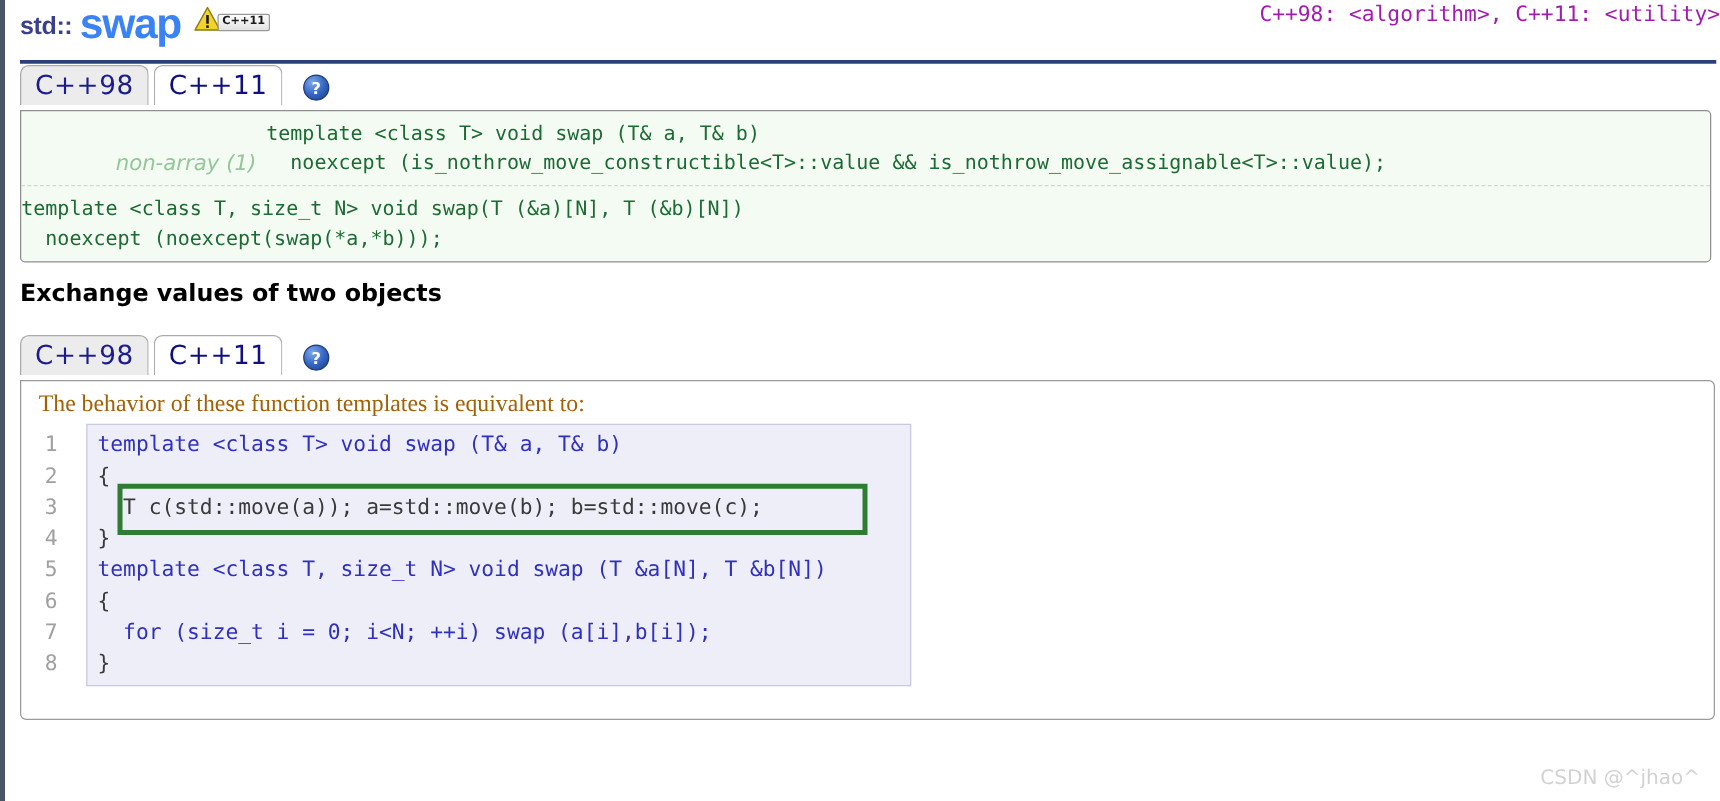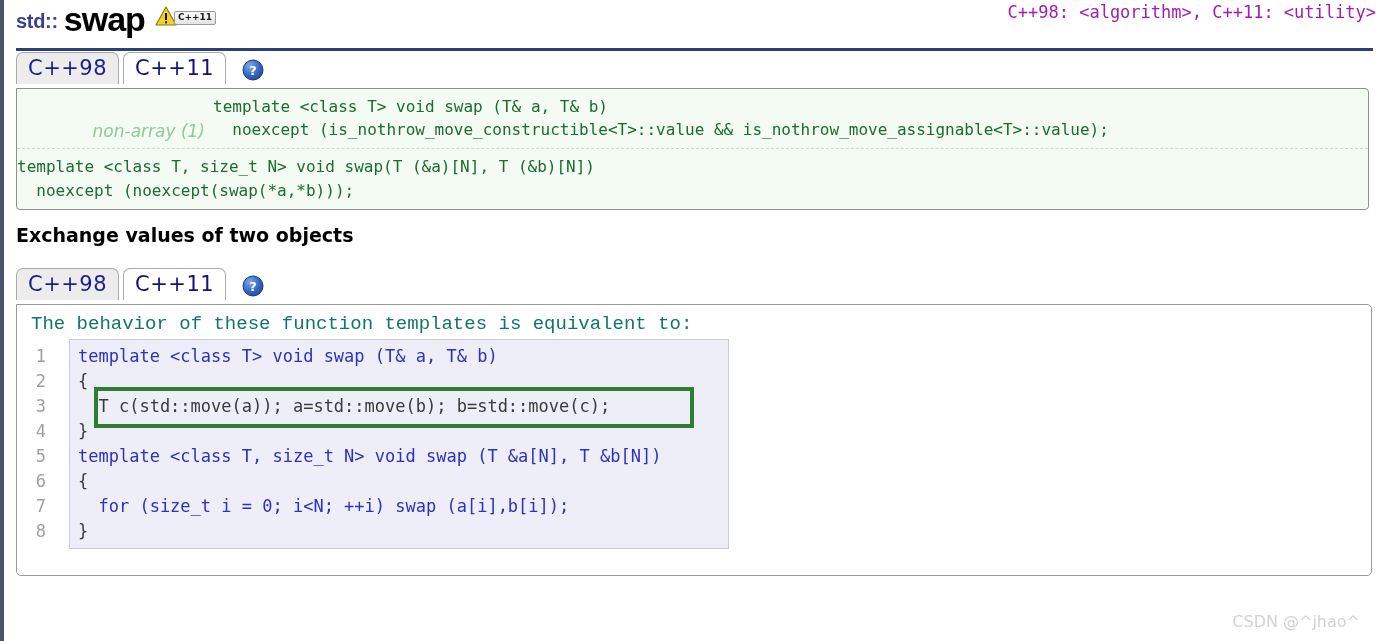--- a/index.html
+++ b/index.html
@@ -58,21 +58,21 @@
   .title-ns {
     font-size: 20px;
     font-weight: bold;
     color: #3b3f8c;
     letter-spacing: -0.3px;
     padding-bottom: 3px;
   }
   .title-name {
     font-size: 34px;
     font-weight: bold;
-    color: #000000;
+    color: #3b82f6;
     line-height: 1;
     letter-spacing: -1px;
     text-align: right;
   }
   .badge-group {
     display: flex;
     align-items: center;
     gap: 0px;
     padding-bottom: 6px;
     margin-left: 4px;
@@ -215,23 +215,23 @@
     width: 1356px;
     box-sizing: border-box;
     border: 1px solid #9a9a9a;
     border-radius: 0 5px 5px 5px;
     background: #ffffff;
     height: 272px;
     padding-top: 8px;
   }
   .behav-text {
     margin: 0 0 4px 14px;
-    font-family: Liberation Mono, monospace;
+    font-family: Liberation Serif, serif;
     font-size: 19px;
-    color: #0f766e;
+    color: #a16207;
   }
   .code-block {
     position: relative;
     margin-left: 52px;
     margin-top: 3px;
     width: 660px;
     box-sizing: border-box;
     background: #eeeef9;
     border: 1px solid #c9c9de;
     padding: 4px 0 4px 0;

